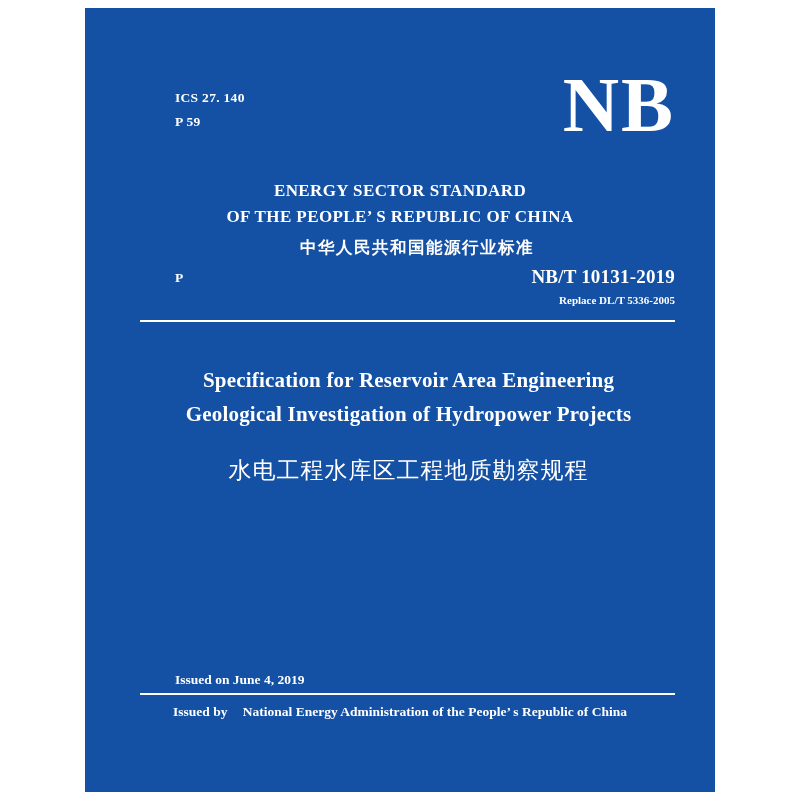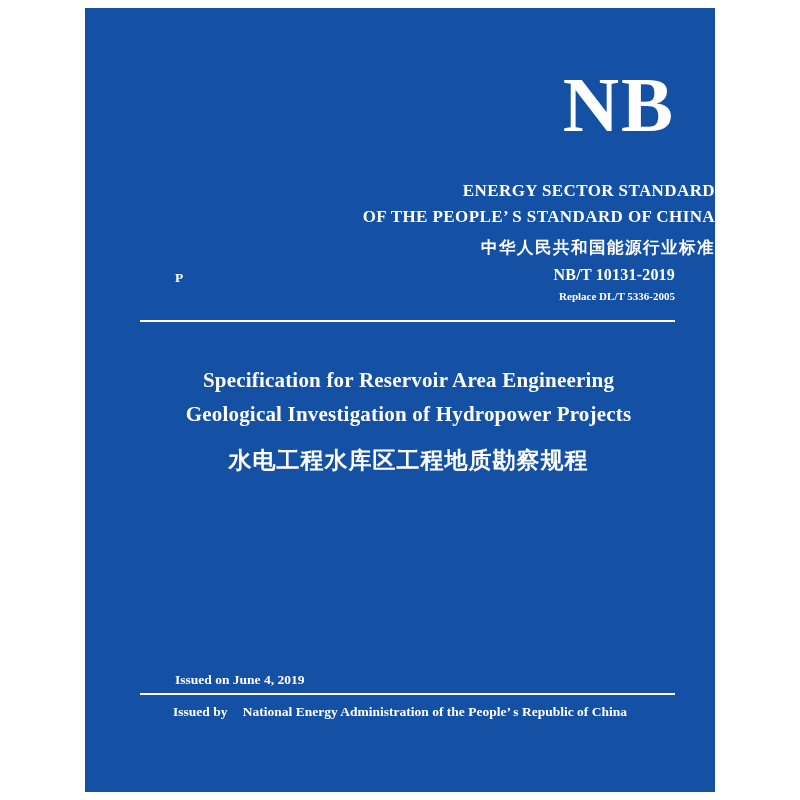--- a/index.html
+++ b/index.html
@@ -47,21 +47,21 @@
     letter-spacing: 2px;
     line-height: 1;
     font-family: "Liberation Serif", serif;
   }
   
   .std-title {
     position: absolute;
     left: 0;
     right: 0;
     top: 170px;
-    text-align: right;
+    text-align: center;
   }
   .std-title .l1 {
     font-size: 17px;
     font-weight: bold;
     letter-spacing: 0.4px;
     line-height: 1.55;
   }
   .std-title .cn {
     margin-top: 6px;
     font-size: 16.5px;
@@ -85,21 +85,21 @@
     font-size: 13.5px;
     font-weight: bold;
   }
   .code-row .right-block {
     position: absolute;
     right: 0;
     top: 0;
     text-align: right;
   }
   .code-row .std-no {
-    font-size: 16px;
+    font-size: 19px;
     font-weight: bold;
     letter-spacing: 0.2px;
   }
   .code-row .replace {
     margin-top: 6px;
     font-size: 11px;
     font-weight: bold;
   }
   .rule {
     position: absolute;
@@ -119,23 +119,23 @@
     text-align: center;
     padding-left: 17px;
   }
   .main-title .en {
     font-size: 21px;
     font-weight: bold;
     line-height: 1.62;
     letter-spacing: 0.2px;
   }
   .main-title .zh {
-    margin-top: 14px;
+    margin-top: 24px;
     font-size: 23px;
-    font-weight: bold;
+    font-weight: normal;
     font-family: "DejaVu Sans", sans-serif;
     letter-spacing: 1px;
   }
   
   .dates {
     position: absolute;
     left: 90px;
     right: 55px;
     top: 664px;
     display: flex;
@@ -154,26 +154,30 @@
     font-weight: bold;
   }
   .issued-by .label { margin-right: 12px; }
 </style>
 </head>
 <body>
 
 <div class="page">
   <div class="cover">
 
+    <div class="ics-block">
+      <div>ICS 27. 140</div>
+      <div>P 59</div>
+    </div>
 
     <div class="nb-logo">NB</div>
 
     <div class="std-title">
       <div class="l1">ENERGY SECTOR STANDARD</div>
-      <div class="l1">OF THE PEOPLE’ S STANDARD OF CHINA</div>
+      <div class="l1">OF THE PEOPLE’ S REPUBLIC OF CHINA</div>
       <div class="cn">中华人民共和国能源行业标准</div>
     </div>
 
     <div class="code-row">
       <div class="left-p">P</div>
       <div class="right-block">
         <div class="std-no">NB/T 10131-2019</div>
         <div class="replace">Replace DL/T 5336-2005</div>
       </div>
     </div>

